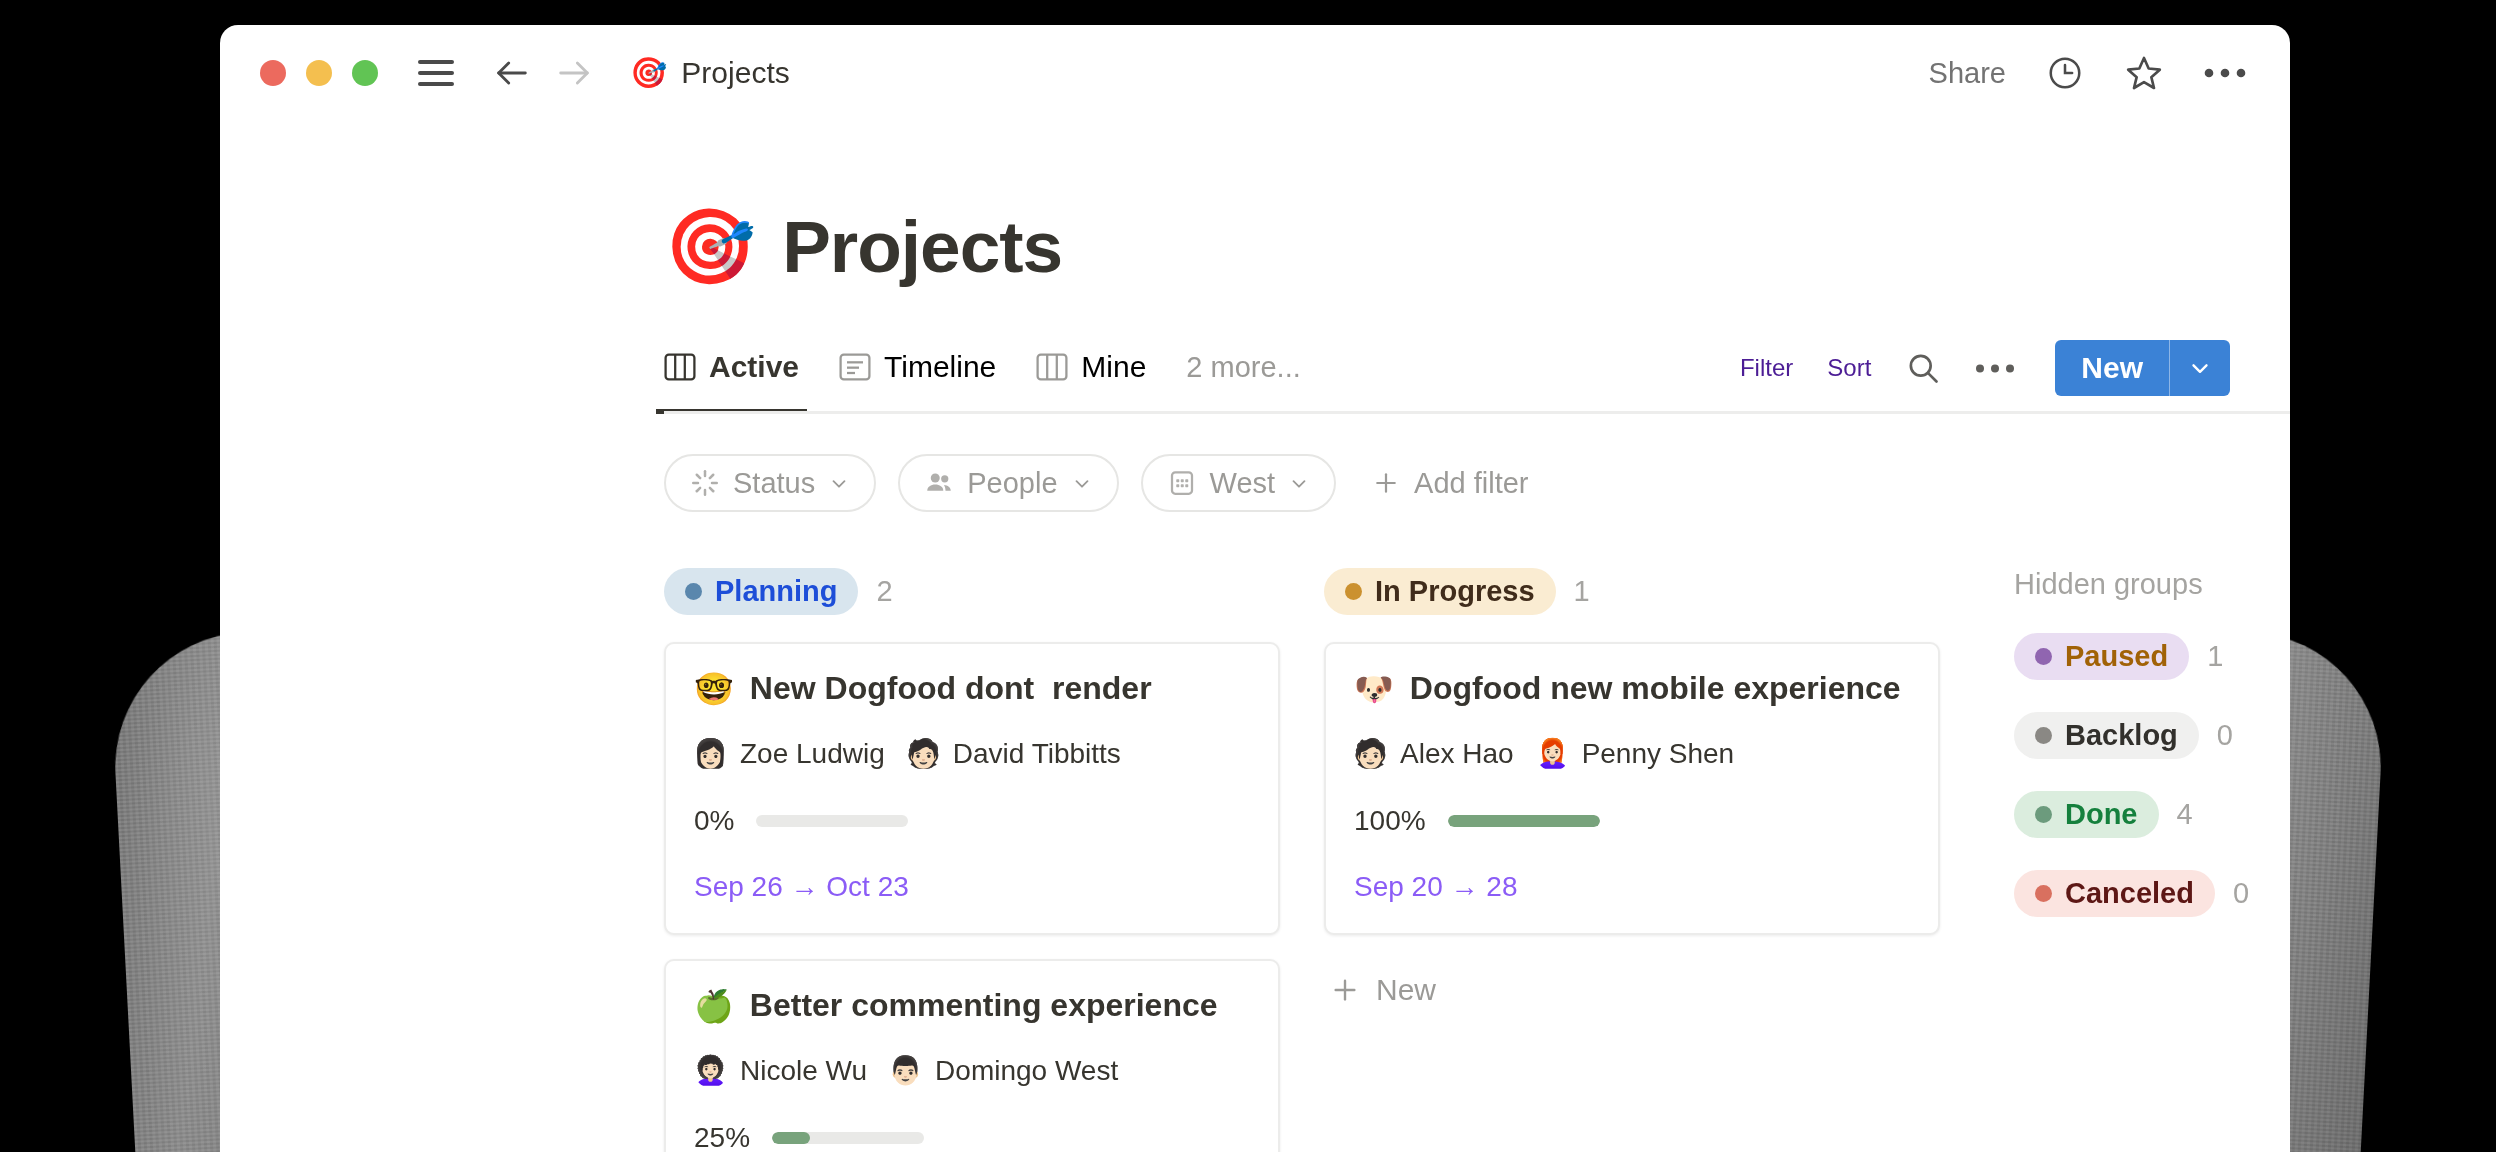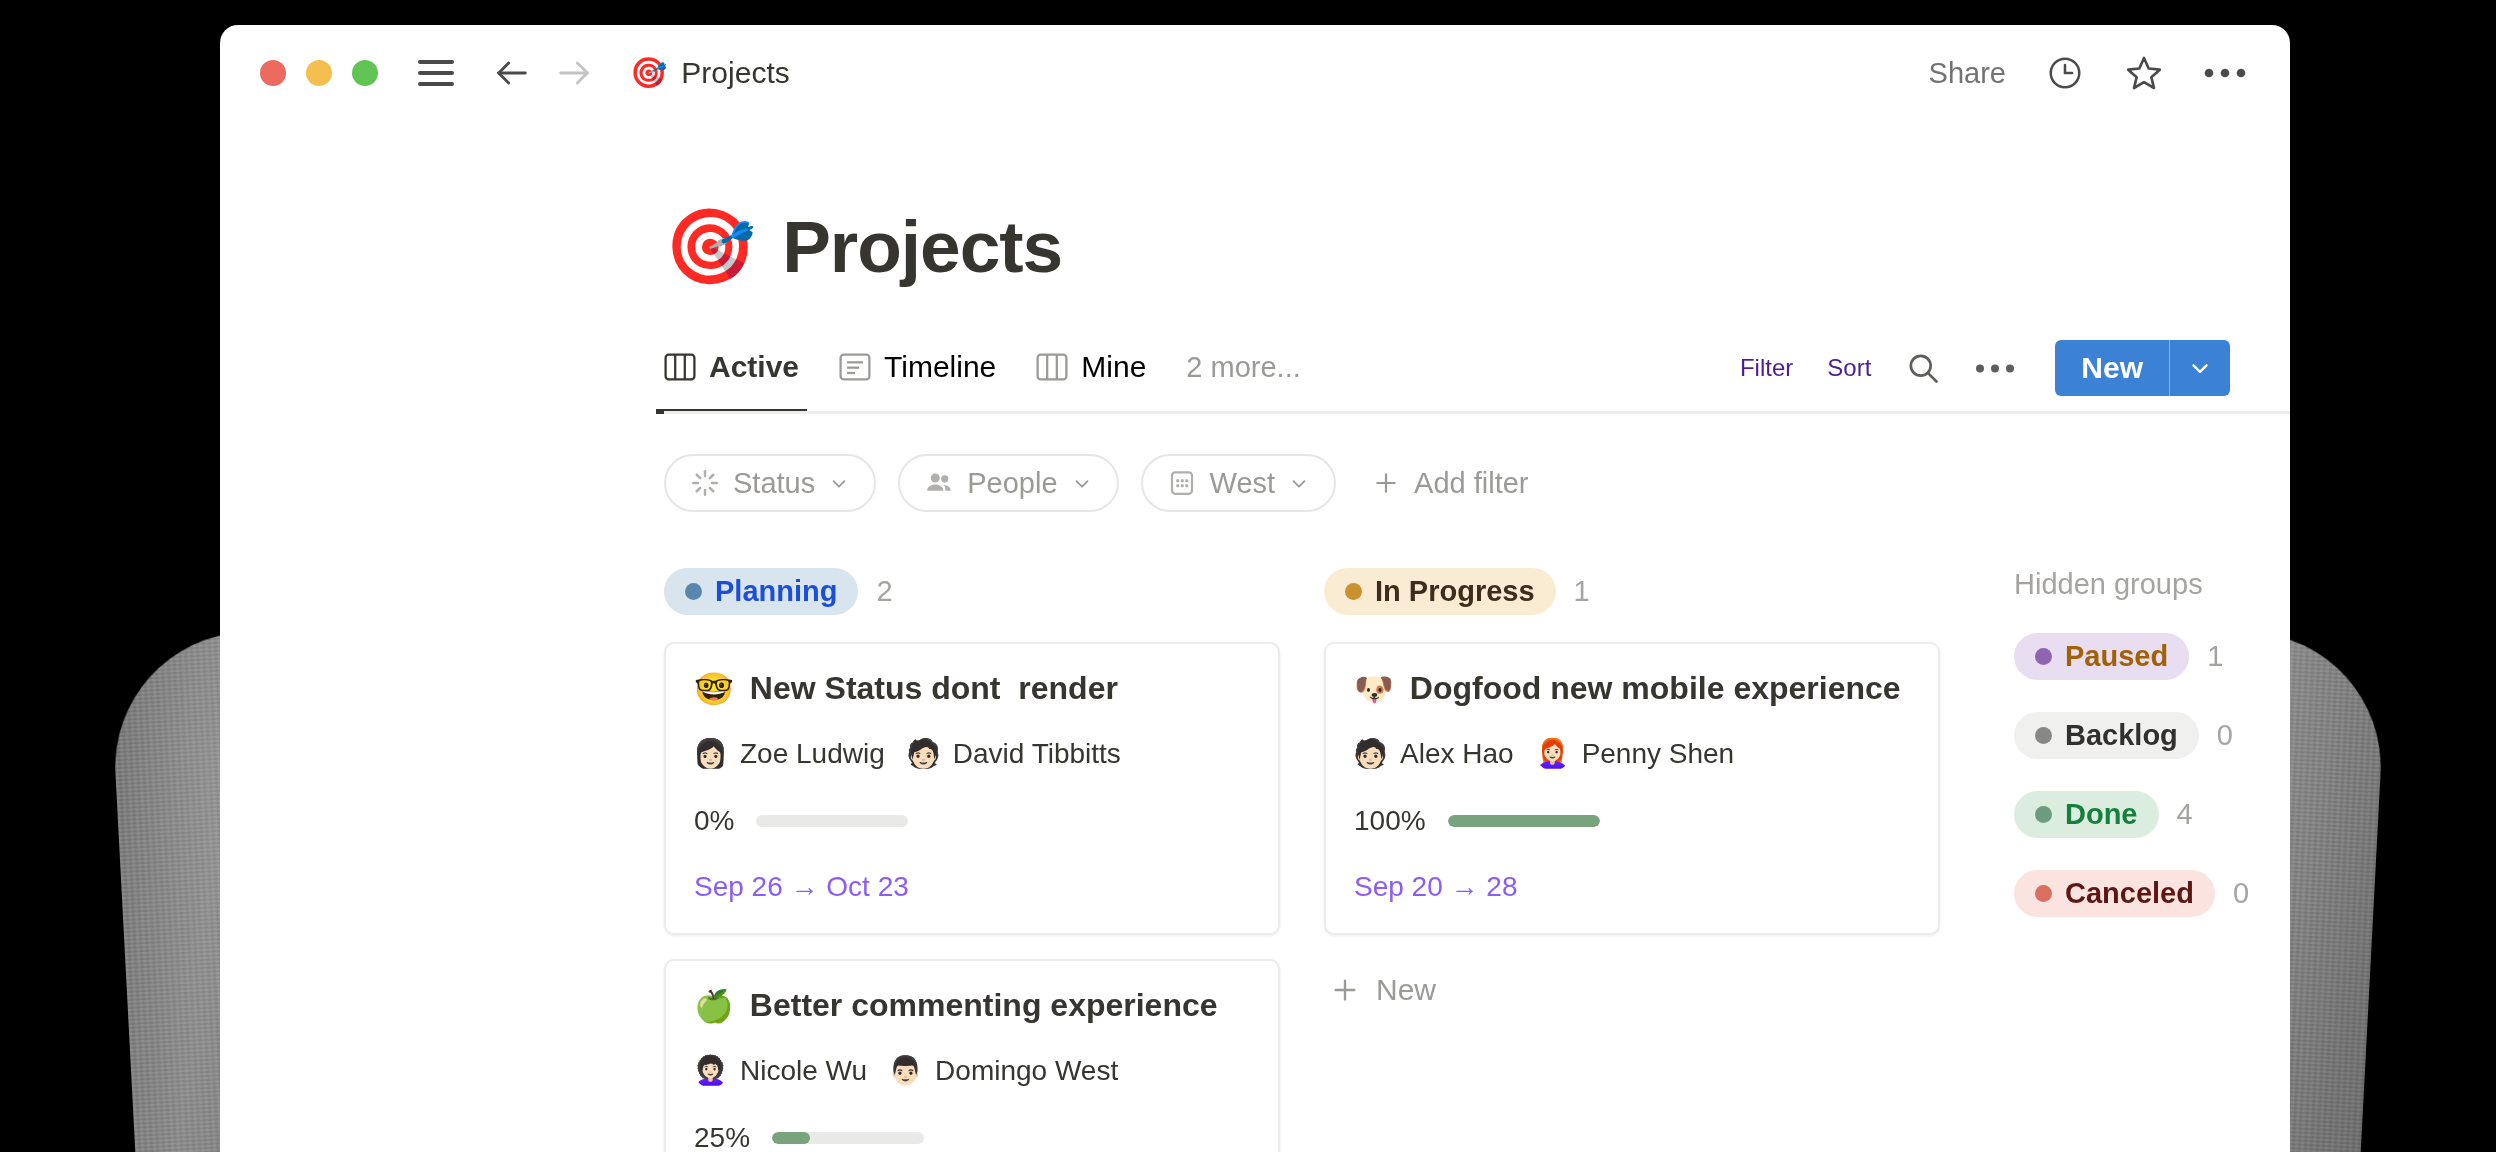--- a/index.html
+++ b/index.html
@@ -440,21 +440,21 @@
             <span class="group-pill" style="background:#d8e5ee;color:#1d4ed8;">
               <span class="bullet" style="background:#5a87ad;"></span>
               <span>Planning</span>
             </span>
             <span class="group-count">2</span>
           </div>
 
           <div class="card">
             <div class="card-title">
               <span class="emoji">🤓</span>
-              <span>New Status dont  render</span>
+              <span>New Dogfood dont  render</span>
             </div>
             <div class="people">
               <span class="person">
                 <span class="avatar">👩🏻</span>
                 <span class="person-name">Zoe Ludwig</span>
               </span>
               <span class="person">
                 <span class="avatar">🧑🏻</span>
                 <span class="person-name">David Tibbitts</span>
               </span>

